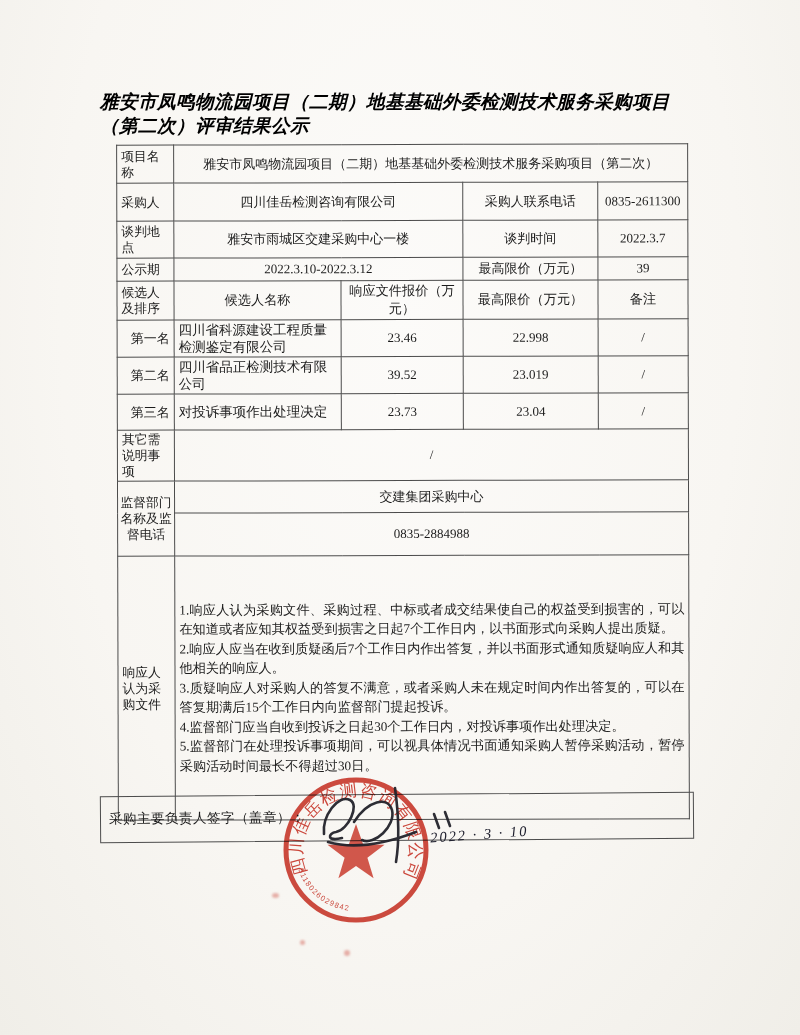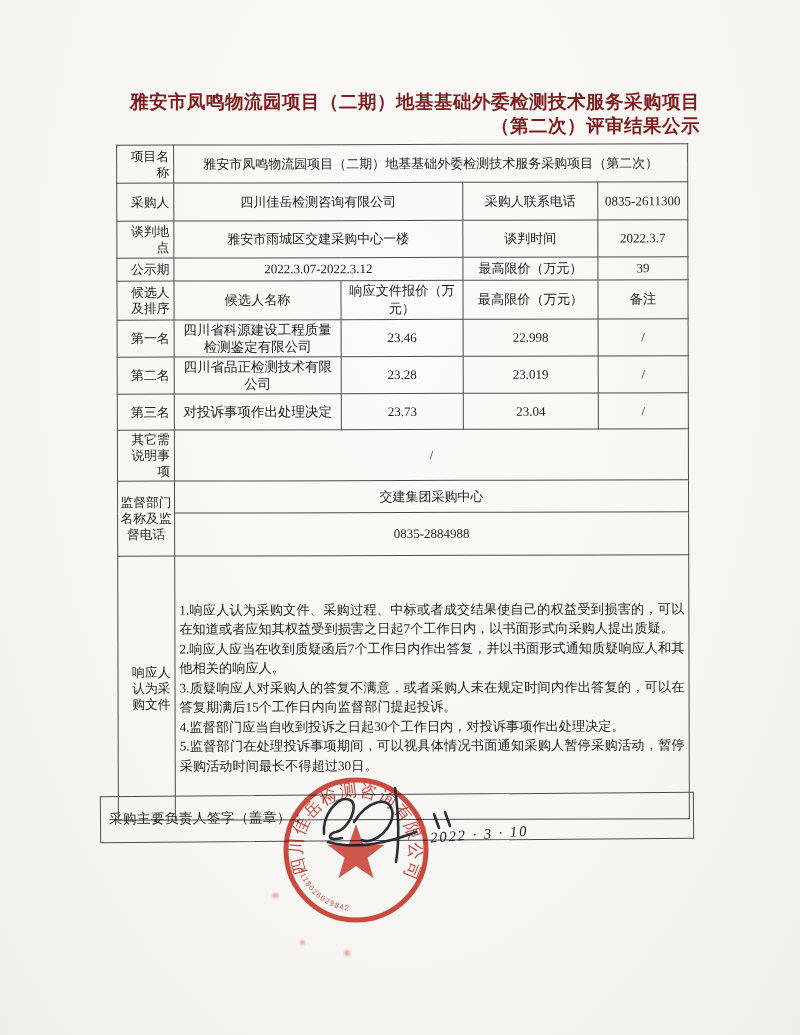--- a/index.html
+++ b/index.html
@@ -4,42 +4,42 @@
 <style>
   html,body{margin:0;padding:0;}
   body{
     width:800px;height:1035px;position:relative;overflow:hidden;
     background:radial-gradient(ellipse at 50% 30%, #fcfbf9 0%, #f8f6f2 60%, #f0eee8 100%);
     font-family:"Liberation Serif", serif;
     color:#1d1d1d;
   }
   .doc-title{
     position:absolute;left:100px;top:90px;width:600px;
-    text-align:right;font-weight:bold;font-size:18.5px;line-height:24px;
-    color:#7f1d1d;letter-spacing:.5px;
+    text-align:left;font-weight:bold;font-size:18.5px;line-height:24px;
+    color:#000000;letter-spacing:.5px;font-style:italic;
   }
   .main-table{
     position:absolute;left:117px;top:144px;width:571px;
     border-collapse:collapse;table-layout:fixed;
     transform:rotate(-0.15deg);
     font-size:13px;
   }
   .main-table th,.main-table td{
     border:1px solid #4c4c4c;
     font-weight:normal;
     padding:1px 4px;
     color:#1c1c1c;
     vertical-align:middle;
     overflow:hidden;
   }
-  .lbl{ text-align:right;font-size:12.8px;line-height:16px;padding:1px 1px 1px 4px; }
+  .lbl{ text-align:left;font-size:12.8px;line-height:16px;padding:1px 1px 1px 4px; }
   .lbl.center{ text-align:center;padding:1px;margin-top:16px; }
   .val{ text-align:center; }
   .rank{ text-align:right;font-size:13px; }
-  .name-cell{ text-align:center;padding:0 10px;font-size:13.5px;line-height:17px; }
+  .name-cell{ text-align:left;padding:0 10px;font-size:13.5px;line-height:17px; }
   .hdr{ text-align:center;font-size:13.2px; }
   .objection-cell{ padding:0 6px;vertical-align:middle; }
   .objection-cell p{ margin:0;font-size:13.2px;line-height:19.5px;text-align:justify; }
   .sig-box{
     position:absolute;left:100px;top:794px;width:592px;height:45px;
     border:1px solid #4c4c4c;transform:rotate(-0.45deg);
     background:transparent;
   }
   .sig-label{
     position:absolute;left:8px;top:13px;font-size:13.5px;color:#1c1c1c;letter-spacing:.5px;
@@ -87,42 +87,42 @@
     <td class="val">0835-2611300</td>
   </tr>
   <tr style="height:37px">
     <th class="lbl">谈判地点</th>
     <td class="val" colspan="2">雅安市雨城区交建采购中心一楼</td>
     <td class="val">谈判时间</td>
     <td class="val">2022.3.7</td>
   </tr>
   <tr style="height:23px">
     <th class="lbl">公示期</th>
-    <td class="val" colspan="2">2022.3.07-2022.3.12</td>
+    <td class="val" colspan="2">2022.3.10-2022.3.12</td>
     <td class="val">最高限价（万元）</td>
     <td class="val">39</td>
   </tr>
   <tr style="height:31px">
     <th class="lbl">候选人及排序</th>
     <td class="hdr">候选人名称</td>
     <td class="hdr">响应文件报价（万元）</td>
     <td class="hdr">最高限价（万元）</td>
     <td class="hdr">备注</td>
   </tr>
   <tr style="height:37px">
     <th class="rank">第一名</th>
     <td class="name-cell">四川省科源建设工程质量检测鉴定有限公司</td>
     <td class="val">23.46</td>
     <td class="val">22.998</td>
     <td class="val">/</td>
   </tr>
   <tr style="height:33px">
     <th class="rank">第二名</th>
     <td class="name-cell">四川省品正检测技术有限公司</td>
-    <td class="val">23.28</td>
+    <td class="val">39.52</td>
     <td class="val">23.019</td>
     <td class="val">/</td>
   </tr>
   <tr style="height:36px">
     <th class="rank">第三名</th>
     <td class="name-cell">对投诉事项作出处理决定</td>
     <td class="val">23.73</td>
     <td class="val">23.04</td>
     <td class="val">/</td>
   </tr>

